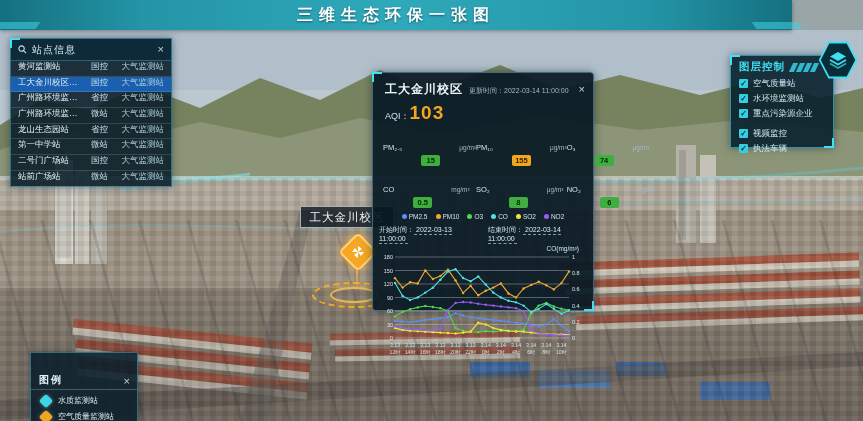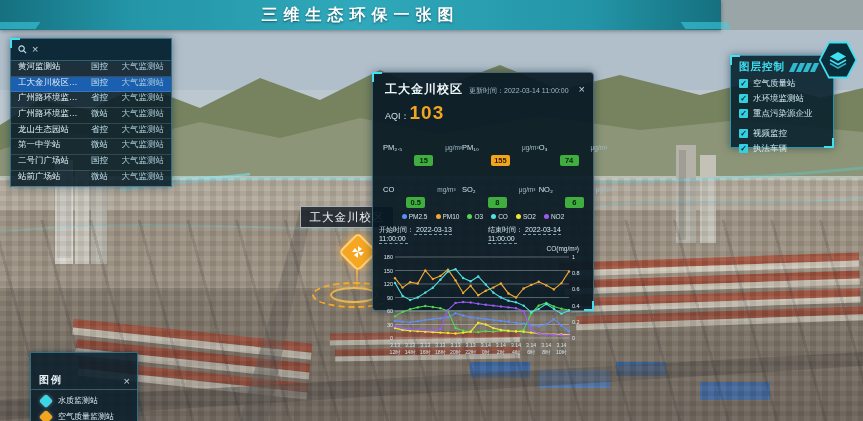--- a/index.html
+++ b/index.html
@@ -3,21 +3,21 @@
 <meta charset="utf-8">
 <style>
   html,body{margin:0;padding:0;}
   body{
     width:863px;height:421px;position:relative;overflow:hidden;
     font-family:"Liberation Sans",sans-serif;background:#9aa5a8;
     -webkit-font-smoothing:antialiased;
   }
   
   .topbar{
-    position:absolute;left:0;top:0;width:721px;height:30px;z-index:40;
+    position:absolute;left:0;top:0;width:792px;height:30px;z-index:40;
     background:linear-gradient(90deg,#15707f 0%,#2395a7 18%,#2fa9bb 50%,#2395a7 82%,#15707f 100%);
     display:flex;align-items:center;justify-content:center;
     box-shadow:0 1px 4px rgba(0,0,0,.35);
   }
   .topbar .title{
     color:#fff;font-size:16px;font-weight:bold;letter-spacing:6px;
     text-shadow:0 1px 2px rgba(0,40,50,.6);
   }
   .bar-wing{position:absolute;top:22px;width:46px;height:7px;background:#3fd2e4;opacity:.55;}
   .bar-wing.l{left:-8px;transform:skewX(-35deg);}
@@ -73,21 +73,21 @@
   .popup{left:372px;top:72px;width:220px;height:237px;border-radius:4px;
     background:rgba(7,25,35,.93);border:1px solid rgba(120,160,175,.55);}
   .popup .phdr{display:flex;align-items:baseline;padding:8px 8px 2px 12px;gap:6px;}
   .popup .ptitle{font-size:12px;font-weight:bold;color:#eef7fa;letter-spacing:1px;}
   .popup .ptime{font-size:7px;color:#9fb9c4;margin-left:auto;white-space:nowrap;}
   .popup .phdr .x-close{margin-left:4px;}
   .aqirow{display:flex;align-items:baseline;gap:0;padding:2px 12px 0 12px;}
   .aqirow .al{font-size:9px;color:#cfe3ea;}
   .aqirow .av{font-size:19px;font-weight:bold;color:#f2a51e;letter-spacing:1px;}
   .pgrid{display:grid;grid-template-columns:1fr 1fr 1fr;row-gap:4px;padding:4px 8px 2px 10px;}
-  .pcell{display:flex;align-items:center;gap:12px;font-size:7.5px;color:#cfe3ea;}
+  .pcell{display:flex;align-items:center;gap:19px;font-size:7.5px;color:#cfe3ea;}
   .badge{min-width:15px;padding:1px 2px;text-align:center;border-radius:2px;
     font-size:7.5px;font-weight:bold;color:#08230e;margin-top:27px;}
   .badge.lv-good{background:#3fae3f;}
   .badge.lv-moderate{background:#f2a51e;color:#3a2400;}
   .unit{font-size:6.5px;color:#9fb9c4;}
   .plegend{display:flex;justify-content:center;gap:8px;padding:3px 4px 1px 4px;}
   .plegend .li{display:flex;align-items:center;gap:2px;font-size:6.5px;color:#cfe3ea;}
   .dot{width:5px;height:5px;border-radius:50%;}
   .timerow{display:flex;justify-content:center;gap:10px;padding:4px 6px 0 6px;font-size:7px;color:#cfe3ea;}
   .timerow .tv{color:#dcedf3;border-bottom:1px dashed rgba(140,190,205,.8);padding:0 2px 1px 2px;cursor:pointer;}
@@ -237,20 +237,21 @@
 <div class="halo o"></div>
 <div class="halo i"></div>
 
 <div class="panel station-panel">
   <div class="corner tl"></div>
   <div class="hdr">
     <svg width="9" height="9" viewBox="0 0 10 10">
       <circle cx="4" cy="4" r="3" fill="none" stroke="#bfe3ee" stroke-width="1.2"></circle>
       <line x1="6.5" y1="6.5" x2="9" y2="9" stroke="#bfe3ee" stroke-width="1.2"></line>
     </svg>
+    <span class="t">站点信息</span>
     <span class="x-close">×</span>
   </div>
   <div class="srow">
     <span class="nm">黄河监测站</span>
     <span class="c2">国控</span>
     <span class="c3">大气监测站</span>
   </div>
   <div class="srow selected">
     <span class="nm">工大金川校区监测站</span>
     <span class="c2">国控</span>

